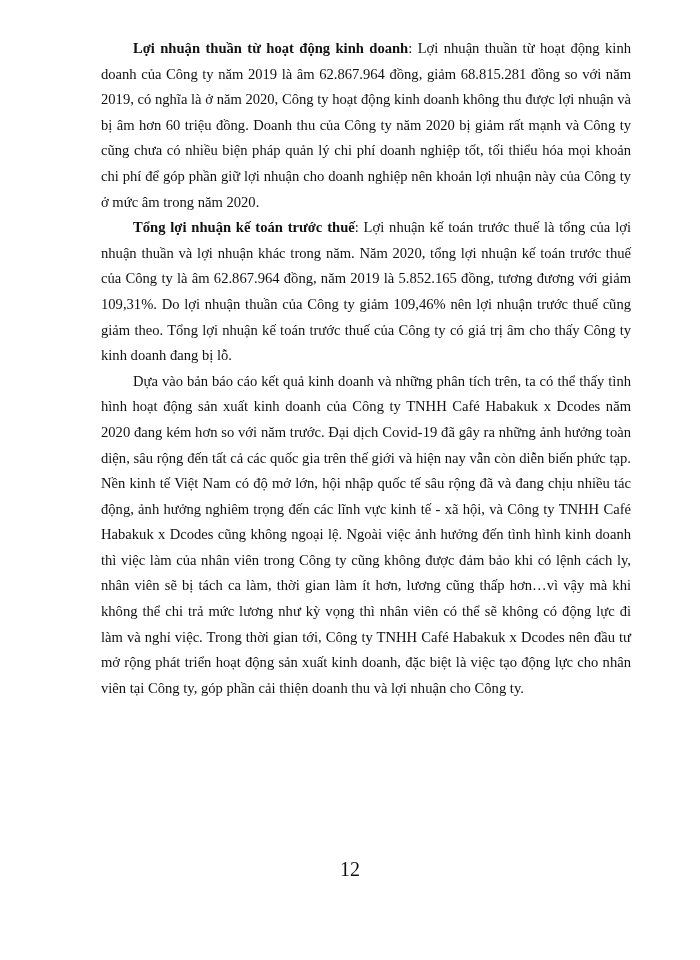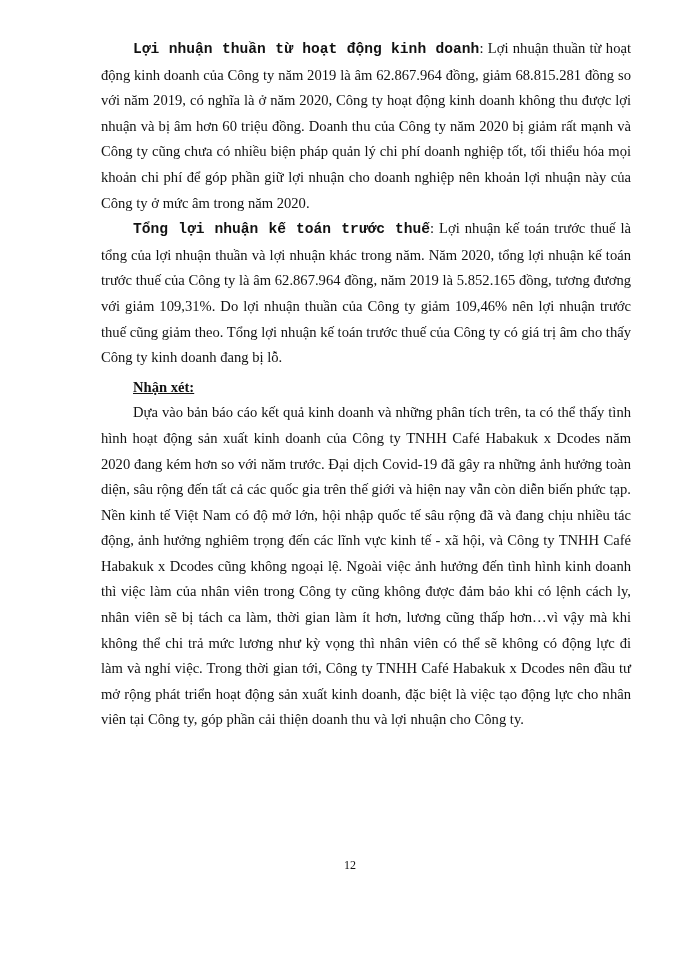--- a/index.html
+++ b/index.html
@@ -2,31 +2,30 @@
 <html><head>
 <meta charset="utf-8">
 <style>
   html, body { margin:0; padding:0; background:#ffffff; }
   body { width:700px; height:960px; position:relative; overflow:hidden;
          font-family:"Liberation Serif", "DejaVu Serif", serif; color:#111; }
   .page { position:absolute; left:101px; top:36px; width:530px; }
   .para { margin:0; font-size:14.6px; line-height:25.6px; text-align:justify; }
   .indent { text-indent:32px; }
   .gap { margin-top:0; }
-  .bold { font-weight:bold;font-family:Liberation Mono, monospace; }
+  .bold { font-weight:bold; }
   .heading { margin:4px 0 0 32px; font-size:14.6px; line-height:25.6px; font-weight:bold; text-decoration:underline; }
-  .page-number { position:absolute; top:858px; left:0; width:700px; text-align:center; font-size:12px; }
+  .page-number { position:absolute; top:858px; left:0; width:700px; text-align:center; font-size:20px; }
 </style>
 </head>
 <body>
 
 <div class="page">
   <p class="para indent">
     <span class="bold">Lợi nhuận thuần từ hoạt động kinh doanh</span><span>: Lợi nhuận thuần từ hoạt động kinh doanh của Công ty năm 2019 là âm 62.867.964 đồng, giảm 68.815.281 đồng so với năm 2019, có nghĩa là ở năm 2020, Công ty hoạt động kinh doanh không thu được lợi nhuận và bị âm hơn 60 triệu đồng. Doanh thu của Công ty năm 2020 bị giảm rất mạnh và Công ty cũng chưa có nhiều biện pháp quản lý chi phí doanh nghiệp tốt, tối thiểu hóa mọi khoản chi phí để góp phần giữ lợi nhuận cho doanh nghiệp nên khoản lợi nhuận này của Công ty ở mức âm trong năm 2020.</span>
   </p>
   <p class="para indent gap">
     <span class="bold">Tổng lợi nhuận kế toán trước thuế</span><span>: Lợi nhuận kế toán trước thuế là tổng của lợi nhuận thuần và lợi nhuận khác trong năm. Năm 2020, tổng lợi nhuận kế toán trước thuế của Công ty là âm 62.867.964 đồng, năm 2019 là 5.852.165 đồng, tương đương với giảm 109,31%. Do lợi nhuận thuần của Công ty giảm 109,46% nên lợi nhuận trước thuế cũng giảm theo. Tổng lợi nhuận kế toán trước thuế của Công ty có giá trị âm cho thấy Công ty kinh doanh đang bị lỗ.</span>
   </p>
-  <p class="heading">Nhận xét:</p>
   <p class="para indent">Dựa vào bản báo cáo kết quả kinh doanh và những phân tích trên, ta có thể thấy tình hình hoạt động sản xuất kinh doanh của Công ty TNHH Café Habakuk x Dcodes năm 2020 đang kém hơn so với năm trước. Đại dịch Covid-19 đã gây ra những ảnh hưởng toàn diện, sâu rộng đến tất cả các quốc gia trên thế giới và hiện nay vẫn còn diễn biến phức tạp. Nền kinh tế Việt Nam có độ mở lớn, hội nhập quốc tế sâu rộng đã và đang chịu nhiều tác động, ảnh hưởng nghiêm trọng đến các lĩnh vực kinh tế - xã hội, và Công ty TNHH Café Habakuk x Dcodes cũng không ngoại lệ. Ngoài việc ảnh hưởng đến tình hình kinh doanh thì việc làm của nhân viên trong Công ty cũng không được đảm bảo khi có lệnh cách ly, nhân viên sẽ bị tách ca làm, thời gian làm ít hơn, lương cũng thấp hơn…vì vậy mà khi không thể chi trả mức lương như kỳ vọng thì nhân viên có thể sẽ không có động lực đi làm và nghỉ việc. Trong thời gian tới, Công ty TNHH Café Habakuk x Dcodes nên đầu tư mở rộng phát triển hoạt động sản xuất kinh doanh, đặc biệt là việc tạo động lực cho nhân viên tại Công ty, góp phần cải thiện doanh thu và lợi nhuận cho Công ty.</p>
 </div>
 
 <div class="page-number">12</div>
 
 </body></html>

